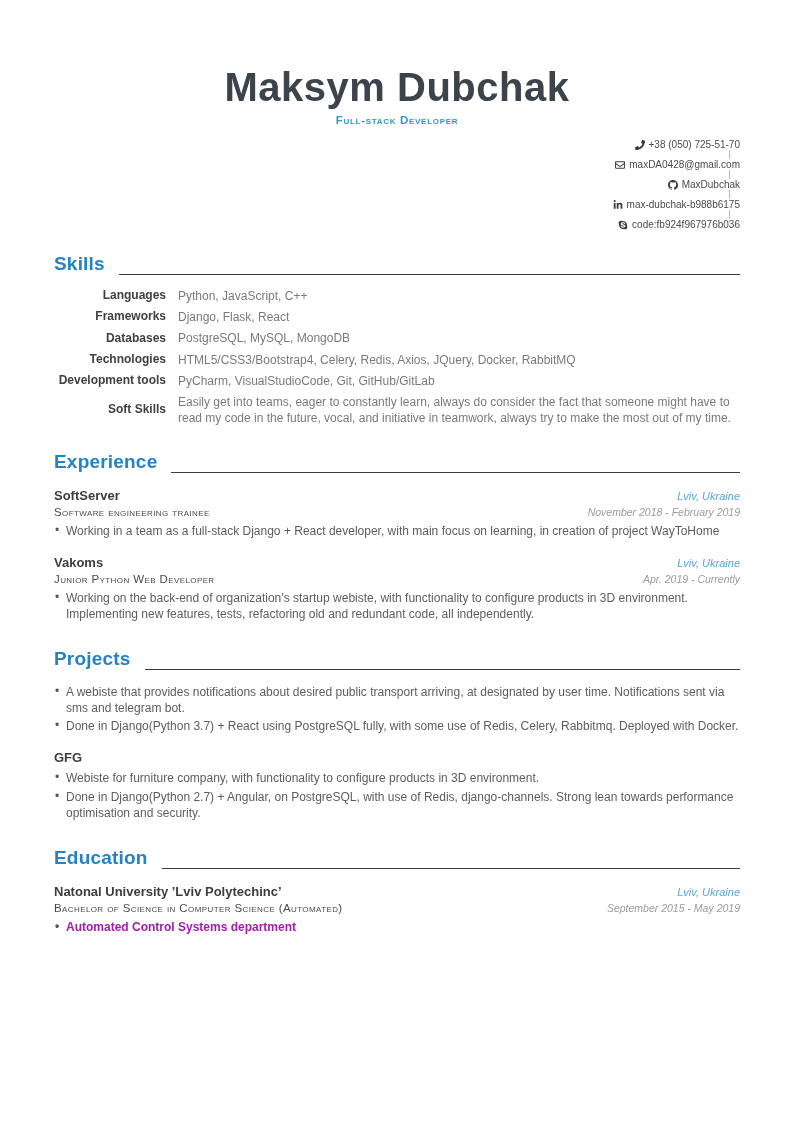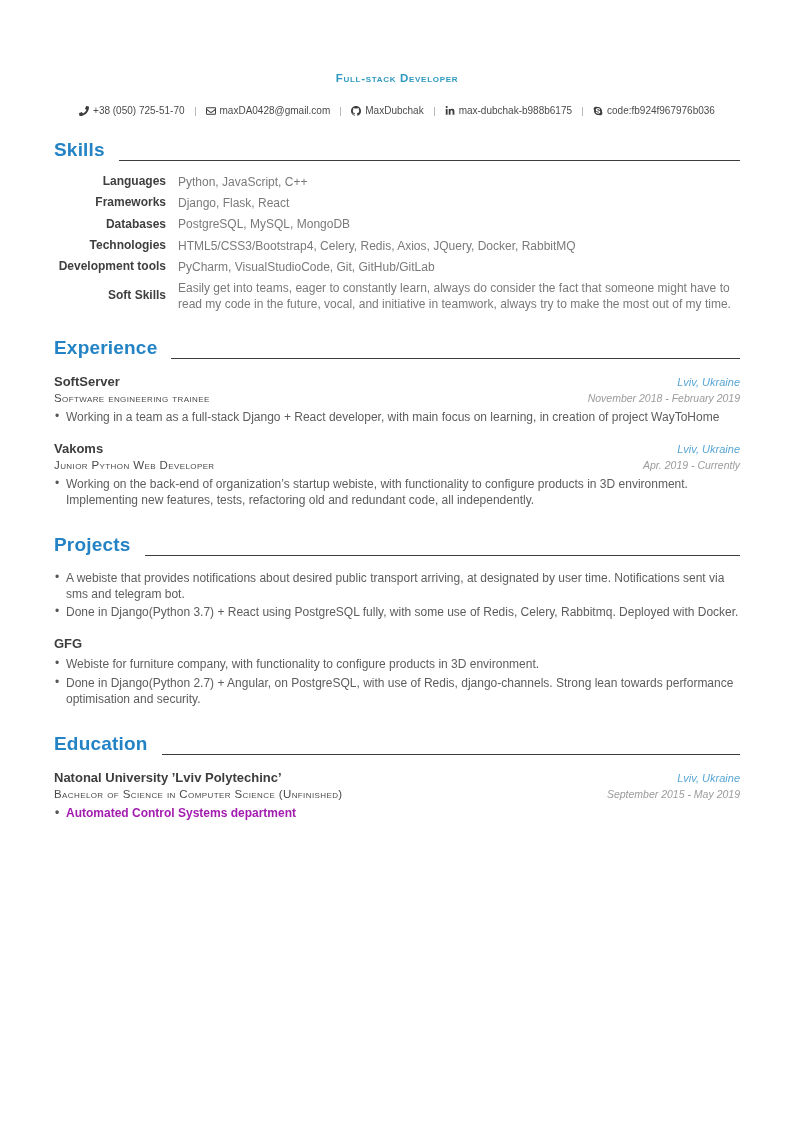--- a/index.html
+++ b/index.html
@@ -9,21 +9,21 @@
     color:#4a4a4a;
     -webkit-text-size-adjust:none;
   }
   .page{box-sizing:border-box;width:794px;height:1123px;padding:66px 54px 0 54px;background:#fff;}
 
   
   .header{text-align:center;}
   h1.name{margin:0;font-size:40px;line-height:1.05;font-weight:700;color:#3d434b;letter-spacing:.5px;}
   .subtitle{margin-top:6px;font-size:11.5px;font-weight:600;letter-spacing:.7px;
     font-variant:small-caps;color:var(--subtitle,#2f9ac0);}
-  .contacts{margin-top:21px;display:flex;justify-content:center;align-items:flex-end;font-size:10px;color:#4b4b4b;}
+  .contacts{margin-top:13px;display:flex;justify-content:center;align-items:flex-end;font-size:10px;color:#4b4b4b;flex-direction:column;}
   .contact{display:inline-flex;align-items:center;white-space:nowrap;}
   .contact .icon{display:inline-flex;margin-right:4px;color:#3c3c3c;}
   .contact .icon svg{width:10px;height:10px;fill:currentColor;}
   .sep{width:1px;height:9px;background:#b9b9b9;margin:0 10px;}
 
   
   section{margin-top:25px;}
   section.first{margin-top:23px;}
   .sec-head{display:flex;align-items:flex-end;}
   .sec-head h2{margin:0;font-size:19px;font-weight:700;color:var(--accent,#2383c5);letter-spacing:.2px;}
@@ -46,20 +46,21 @@
   ul.bullets li{position:relative;padding-left:12px;font-size:12px;color:#5d5d5d;line-height:1.32;margin-top:3px;}
   ul.bullets li::before{content:"\2022";position:absolute;left:1px;top:-1px;color:#555;}
   ul.bullets li.bold{font-weight:700;color:#a21caf;}
 </style>
 </head>
 <body>
 
 <div class="page">
 
   <header class="header">
+    <h1 class="name">Maksym Dubchak</h1>
     <div class="subtitle">Full-stack Developer</div>
 
     <div class="contacts">
       <span class="contact">
         <span class="icon">
           <svg viewBox="0 0 512 512">
               <path d="M493.4 24.6l-104-24c-11.3-2.6-22.9 3.3-27.5 13.9l-48 112c-4.2 9.8-1.4 21.3 6.9 28l60.6 49.6c-36 76.7-98.9 140.5-177.2 177.2l-49.6-60.6c-6.8-8.3-18.2-11.1-28-6.9l-112 48C3.9 366.5-2 378.1.6 389.4l24 104C27.1 504.2 36.7 512 48 512c256.1 0 464-207.5 464-464 0-11.2-7.7-20.9-18.6-23.4z"></path>
             </svg>
         </span>
         <span>+38 (050) 725-51-70</span>
@@ -192,21 +193,21 @@
       <h2>Education</h2>
       <div class="rule"></div>
     </div>
 
     <article class="entry">
       <div class="entry-top">
         <span class="company">Natonal University ’Lviv Polytechinc’</span>
         <span class="location">Lviv, Ukraine</span>
       </div>
       <div class="entry-sub">
-        <span class="role">Bachelor of Science in Computer Science (Unfinished)</span>
+        <span class="role">Bachelor of Science in Computer Science (Automated)</span>
         <span class="dates">September 2015 - May 2019</span>
       </div>
       <ul class="bullets">
         <li class="bold">Automated Control Systems department</li>
       </ul>
     </article>
   </section>
 
 </div>
 

